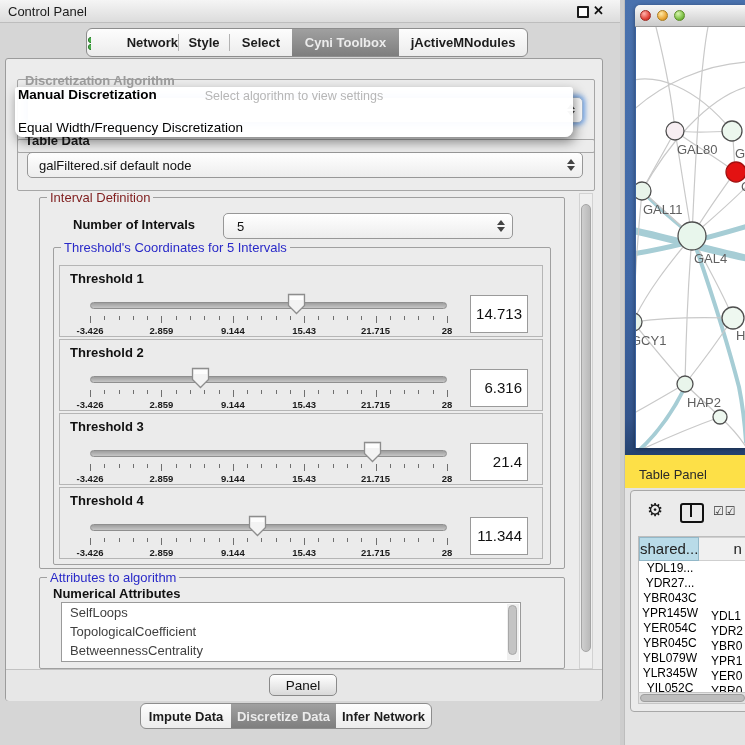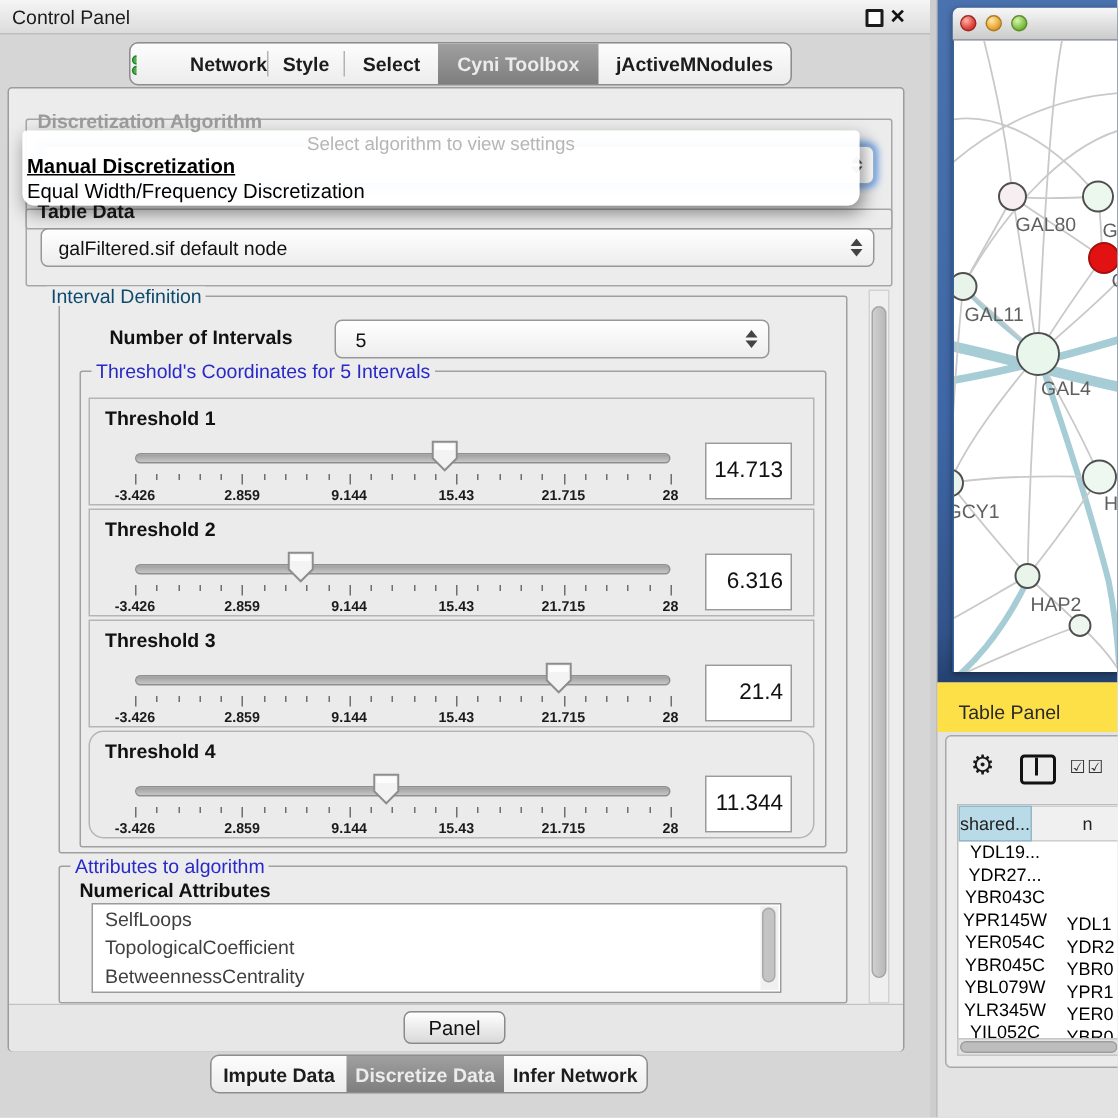--- a/index.html
+++ b/index.html
@@ -56,21 +56,21 @@
                    border:1px solid #979797;border-radius:5px;box-sizing:border-box;}
   #tabledata-combo .val{position:absolute;left:11px;top:5px;font-size:13px;color:#111;}
 
   
   #main-scroll{left:573px;top:134px;width:14px;height:476px;background:#efefef;border:1px solid #d2d2d2;box-sizing:border-box;}
   #main-scroll .thumb{position:absolute;left:1px;top:10px;width:10px;height:448px;
                       background:linear-gradient(90deg,#cfcfcf,#b9b9b9);border:1px solid #a5a5a5;border-radius:6px;box-sizing:border-box;}
 
   
   #interval-group{left:33px;top:138px;width:524px;height:370px;border-color:#9f9f9f;}
-  #interval-title{left:25px;top:132px;color:#0c4a6e;}
+  #interval-title{left:41px;top:132px;color:#7f1d1d;}
   #noi-label{left:67px;top:158px;font-size:13px;font-weight:bold;color:#111;}
   #noi-combo{left:217px;top:154px;width:290px;height:26px;background:linear-gradient(#ffffff,#ededed);
              border:1px solid #979797;border-radius:5px;box-sizing:border-box;}
   #noi-combo .val{position:absolute;left:13px;top:5px;font-size:13px;color:#111;}
   #thr-group{left:47px;top:188px;width:496px;height:374px;border-color:#a0a0a0;height:316px;}
   #thr-title{left:55px;top:182px;color:#2929c8;}
 
   .thr-row{position:absolute;left:53px;width:484px;height:72px;background:#ebebeb;
            border:1px solid #b5b5b5;box-sizing:border-box;}
   .thr-label{position:absolute;left:10px;top:5px;font-size:13px;font-weight:bold;color:#111;}
@@ -118,21 +118,21 @@
   #table-panel-bar{left:5px;top:455px;width:120px;height:33px;background:#fde047;}
   #table-panel-title{left:14px;top:12px;font-size:13px;color:#2a2a2a;}
   #table-box{left:10px;top:490px;width:120px;height:222px;background:#ebebeb;
              border:1px solid #a8a8a8;border-radius:4px 0 0 4px;box-sizing:border-box;}
   #gear-icon{left:16px;top:8px;font-size:18px;color:#1a1a1a;}
   #col-icon{left:49px;top:12px;width:20px;height:16px;border:2px solid #111;border-radius:3px;}
   #col-icon::after{content:"";position:absolute;left:8px;top:0;width:2px;height:12px;background:#111;}
   #check-icons{left:82px;top:13px;font-size:12px;color:#333;letter-spacing:1px;}
   #tbl-viewport{left:7px;top:45px;width:112px;height:158px;background:#fff;overflow:hidden;border:1px solid #bdbdbd;box-sizing:border-box;}
   .tbl-header{display:flex;height:24px;}
-  .hcell{box-sizing:border-box;font-size:12px;color:#222;line-height:22px;text-align:center;}
+  .hcell{box-sizing:border-box;font-size:15px;color:#222;line-height:22px;text-align:center;}
   .hcell.c1{width:62px;background:#b9dbe8;border:1px solid #93b8c8;}
   .hcell.c2{width:80px;background:#f0f0f0;border:1px solid #cfcfcf;border-left:none;padding-left:34px;text-align:left;}
   .tbl-row{display:flex;height:15px;line-height:15px;font-size:12px;color:#000;}
   .tcell.c1{width:62px;text-align:center;box-sizing:border-box;}
   .tcell.c2{padding-left:10px;white-space:nowrap;margin-top:48px;}
   #hscroll{left:7px;top:201px;width:112px;height:12px;background:#e2e2e2;border:1px solid #c6c6c6;box-sizing:border-box;}
   #hscroll .thumb{position:absolute;left:1px;top:1px;width:105px;height:8px;background:#bdbdbd;
                   border:1px solid #9e9e9e;border-radius:4px;box-sizing:border-box;}
 
   svg text{font-family:"Liberation Sans",sans-serif;}
@@ -183,21 +183,21 @@
     <div id="alg-combo" class="abs">
       <div class="stepper">
           <i class="up"></i>
           <i class="dn"></i>
         </div>
     </div>
 
     <div id="alg-popup" class="abs">
       <div id="popup-hint">Select algorithm to view settings</div>
       <div id="popup-options">
-          <div class="popup-opt bold" style="top: 16px; text-decoration: underline;">Manual Discretization</div>
+          <div class="popup-opt bold" style="top: 0;">Manual Discretization</div>
           <div class="popup-opt" style="top: 33px;">Equal Width/Frequency Discretization</div>
         </div>
     </div>
 
     <div id="tabledata-group" class="group"></div>
     <div id="tabledata-label" class="abs">Table Data</div>
     <div id="tabledata-combo" class="abs">
       <div class="val">galFiltered.sif default node</div>
       <div class="stepper">
           <i class="up"></i>
@@ -352,21 +352,21 @@
             <div class="tick-label" style="left: 275.6px; top: 59px;">21.715</div>
             <div class="tick" style="left: 329.88px; top: 50px; height: 4px;"></div>
             <div class="tick" style="left: 344.16px; top: 50px; height: 4px;"></div>
             <div class="tick" style="left: 358.44px; top: 50px; height: 4px;"></div>
             <div class="tick" style="left: 372.72px; top: 50px; height: 4px;"></div>
             <div class="tick" style="left: 387px; top: 50px; height: 7px;"></div>
             <div class="tick-label" style="left: 347px; top: 59px;">28</div>
           </div>
     <div class="thr-value">21.4</div>
   </div>
-        <div class="thr-row" style="top: 428px; border-radius: 10px;">
+        <div class="thr-row" style="top: 428px;">
     <div class="thr-label">Threshold 4</div>
     <div class="thr-track"></div>
     <div class="thr-thumb" style="left: 188.288px;">
       <svg width="19" height="22" viewBox="0 0 19 22">
         <path d="M1.5,1.5 h16 v11 l-8,8 l-8,-8 z" fill="#f3f3f3" stroke="#8d8d8d" stroke-width="1.3"></path>
         <path d="M3,3 h13 v4 h-13 z" fill="#ffffff" opacity="0.8"></path>
       </svg>
     </div>
     <div class="thr-ticks">
             <div class="tick" style="left: 30px; top: 50px; height: 7px;"></div>

